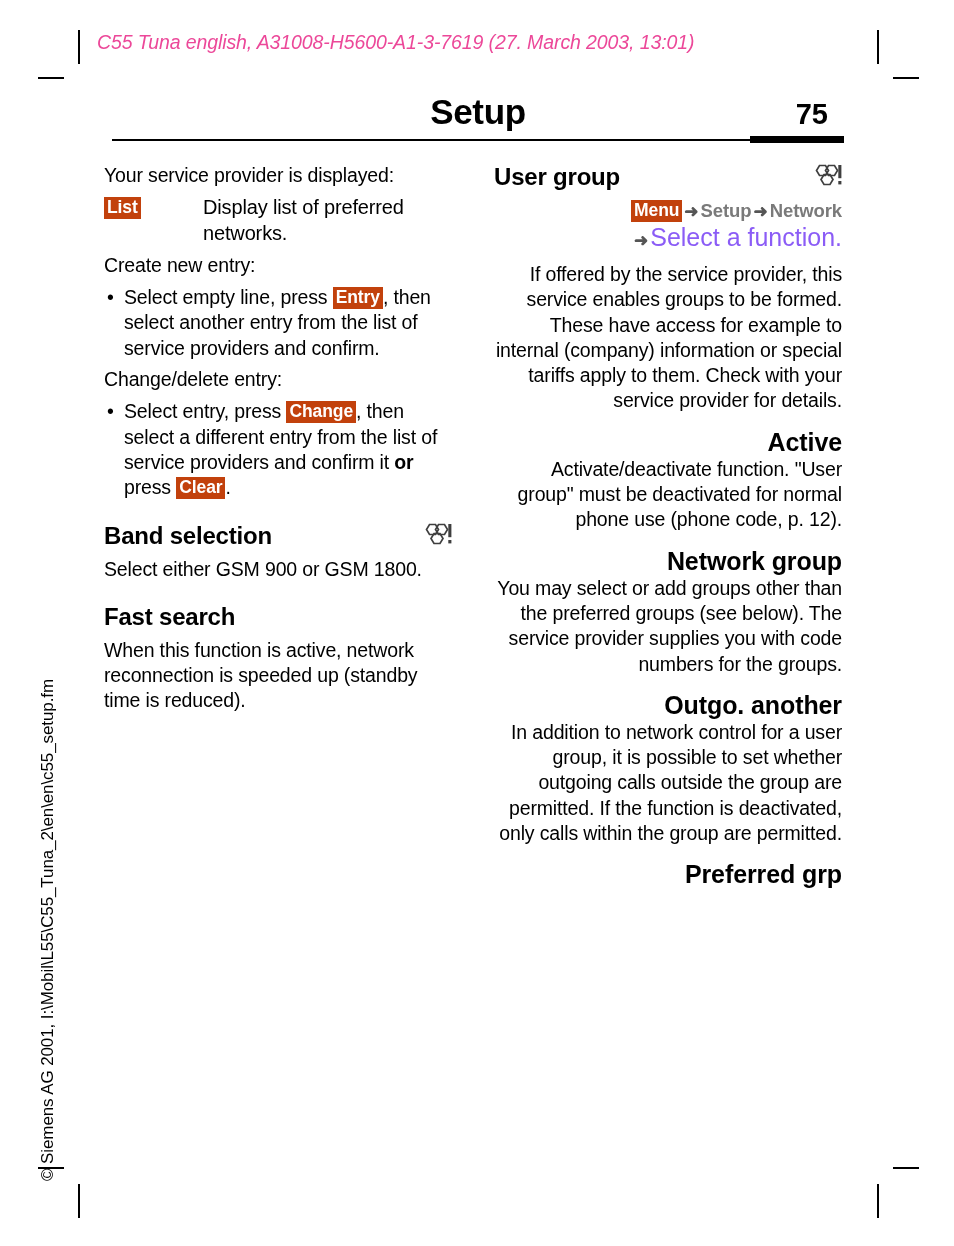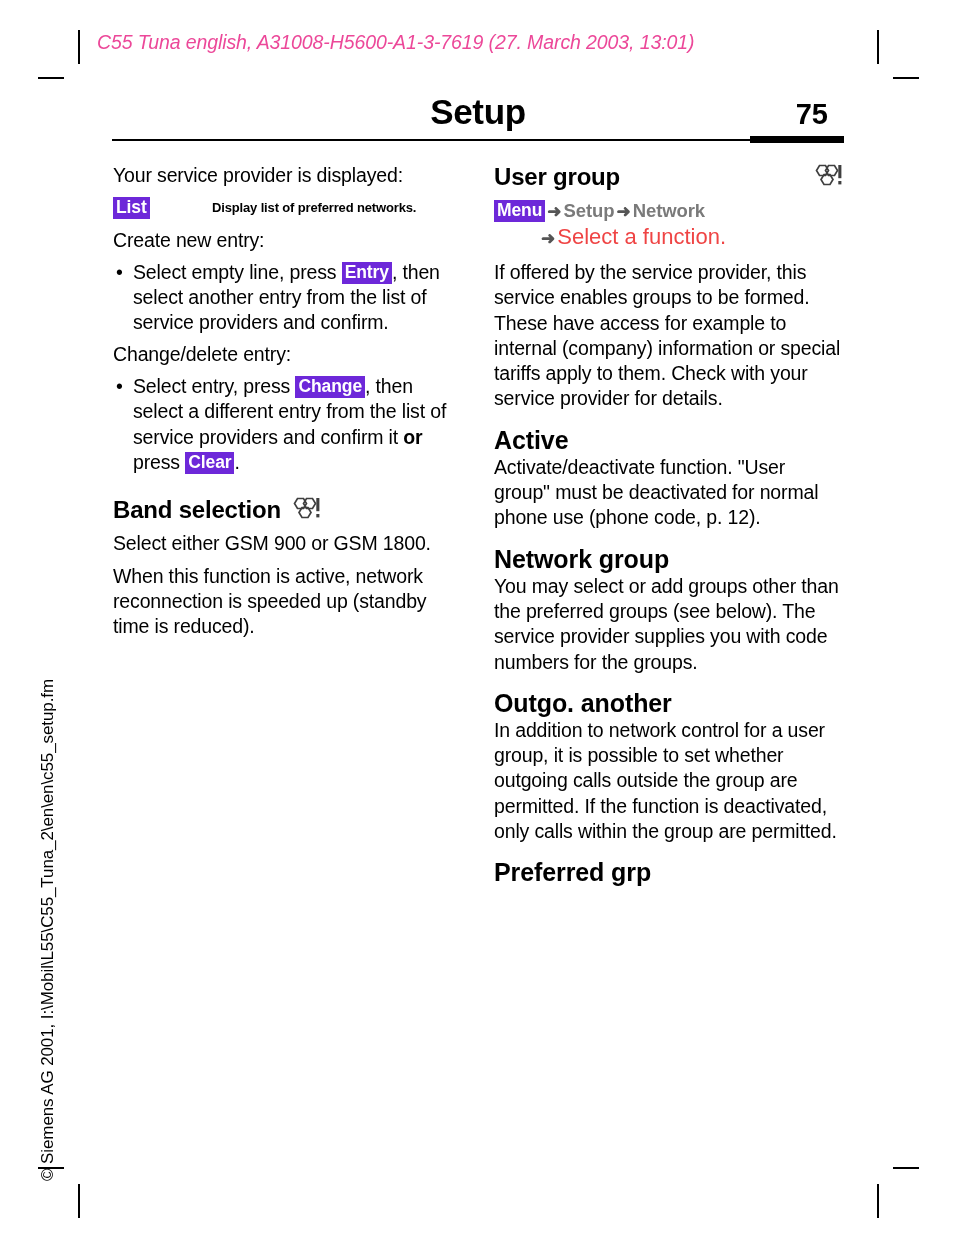--- a/index.html
+++ b/index.html
@@ -102,22 +102,22 @@
     text-align: left;
     letter-spacing: -0.1px;
   }
 
   
   .col {
     position: absolute;
     top: 163px;
     width: 348px;
   }
-  .col-left  { left: 113px; }
-  .col-right { left: 494px; }
+  .col-left  { left: 104px; }
+  .col-right { left: 494px; text-align: right; }
 
   p, .para {
     margin: 0 0 0 0;
     font-size: 19.5px;
     line-height: 25.3px;
     letter-spacing: -0.15px;
   }
   .para { margin-bottom: 7px; }
 
   h2.sec {
@@ -145,45 +145,44 @@
     justify-content: space-between;
   }
   .sec-row .picto-wrap {
     flex: 0 0 auto;
     margin-left: 8px;
   }
 
   
   .keycap {
     display: inline-block;
-    background: #6d28d9;
+    background: #c2410c;
     color: #ffffff;
     font-weight: bold;
     font-size: 17.5px;
     line-height: 19px;
     padding: 1px 3px 2px 3px;
     letter-spacing: -0.1px;
     vertical-align: 1px;
   }
 
   
   .deflist {
     display: flex;
     margin-bottom: 7px;
   }
   .deflist .dt {
     flex: 0 0 99px;
     padding-top: 2px;
   }
   .deflist .dd {
     flex: 1 1 auto;
-    font-size: 13px;
+    font-size: 20px;
     line-height: 25.3px;
     letter-spacing: -0.15px;
-    font-weight: bold;
   }
 
   
   .bullet {
     display: flex;
     margin-bottom: 6px;
   }
   .bullet .dot {
     flex: 0 0 17px;
     font-size: 19.5px;
@@ -203,22 +202,22 @@
     line-height: 24px;
     margin-bottom: 8px;
   }
   .crumb-grey {
     color: #7a7a7a;
     font-weight: bold;
     font-size: 18.5px;
     letter-spacing: -0.1px;
   }
   .crumb-black {
-    color: #ef4444;
-    font-size: 22px;
+    color: #8b5cf6;
+    font-size: 25px;
   }
   .arrow {
     color: #555;
     font-weight: bold;
     font-size: 17px;
     padding: 0 2px;
   }
   .crumb-line2 {
     padding-left: 45px;
     line-height: 26px;
@@ -270,35 +269,38 @@
   </div>
 
   <div class="para">Change/delete entry:</div>
 
   <div class="bullet">
     <div class="dot">•</div>
     <div class="btext"><span>Select entry, press </span><span class="keycap">Change</span><span>, then select a different entry from the list of service providers and confirm it </span><b class="bold">or</b><span> press </span><span class="keycap">Clear</span><span>.</span></div>
   </div>
 
   <h2 class="sec">
-    <span class="sec-row" style="display:flex;align-items:baseline;justify-content:flex-start;">
+    <span class="sec-row" style="display:flex;align-items:baseline;justify-content:space-between;">
       <span>Band selection</span>
       <span class="picto-wrap">
         <svg class="picto" width="31" height="23" viewBox="0 0 31 23" aria-hidden="true">
           <polygon points="8.5,1.5 14.5,1.5 17.5,6.5 14.5,11.5 8.5,11.5 5.5,6.5" fill="none" stroke="#3f3f3f" stroke-width="1.7"></polygon>
           <polygon points="17.5,1.5 23.5,1.5 26.5,6.5 23.5,11.5 17.5,11.5 14.5,6.5" fill="none" stroke="#3f3f3f" stroke-width="1.7"></polygon>
           <polygon points="13,10.5 19,10.5 22,15.5 19,20.5 13,20.5 10,15.5" fill="none" stroke="#3f3f3f" stroke-width="1.7"></polygon>
           <rect x="27.3" y="1" width="3.1" height="13.2" fill="#3f3f3f"></rect>
           <rect x="27.3" y="17" width="3.1" height="3.4" fill="#3f3f3f"></rect>
         </svg>
       </span>
     </span>
   </h2>
   <div class="para">Select either GSM 900 or GSM 1800.</div>
 
+  <h2 class="sec">
+    <span>Fast search</span>
+  </h2>
   <div class="para">When this function is active, network reconnection is speeded up (standby time is reduced).</div>
 
 </div>
 
 <div class="col col-right">
 
   <h2 class="sec first">
     <span class="sec-row" style="display:flex;align-items:baseline;justify-content:space-between;">
       <span>User group</span>
       <span class="picto-wrap">

